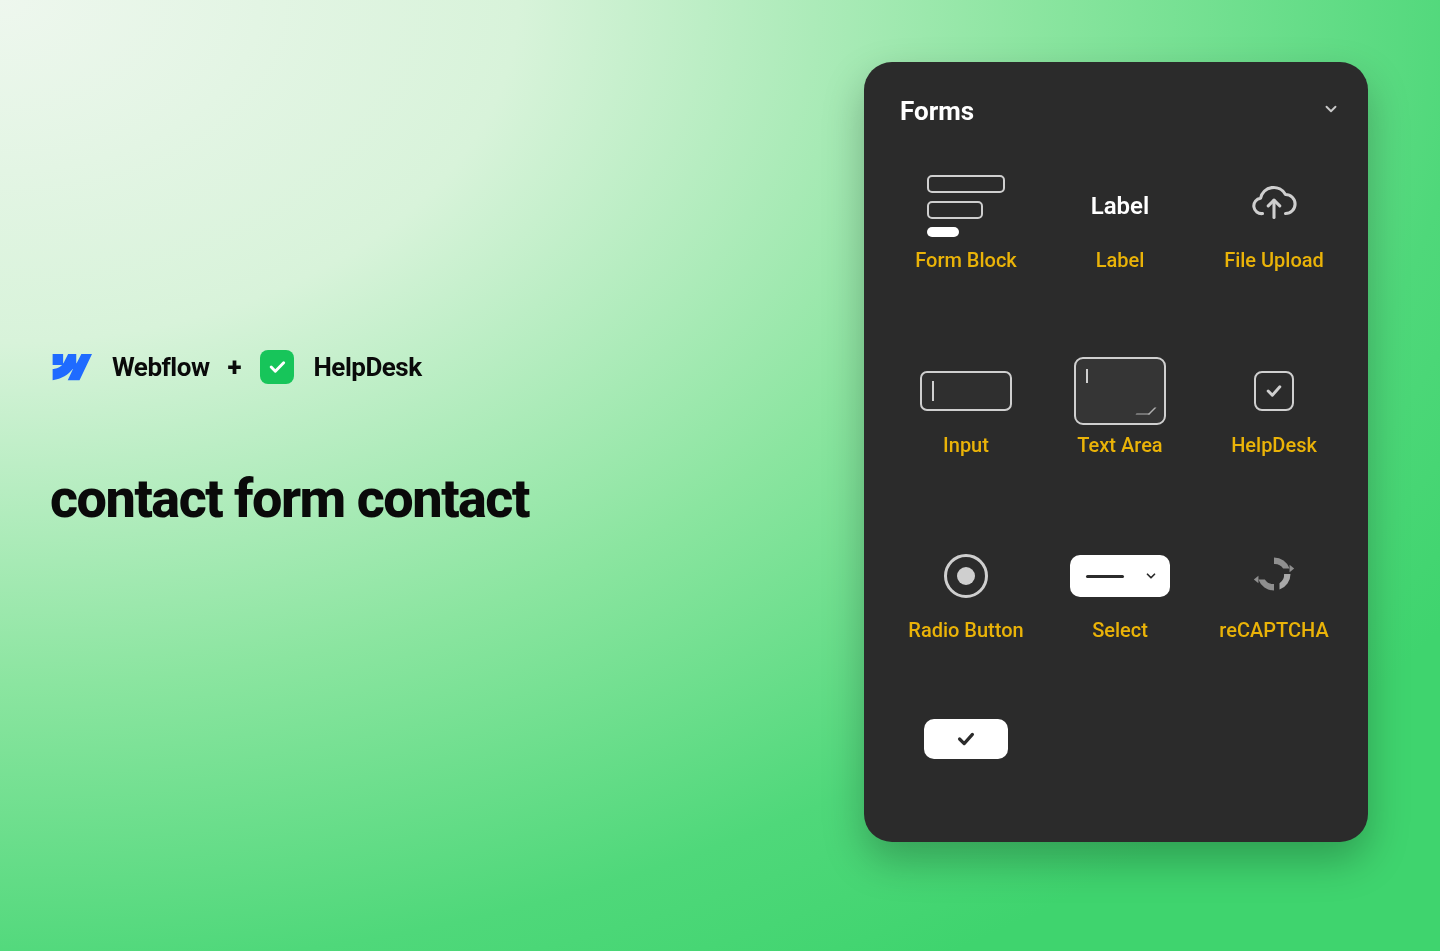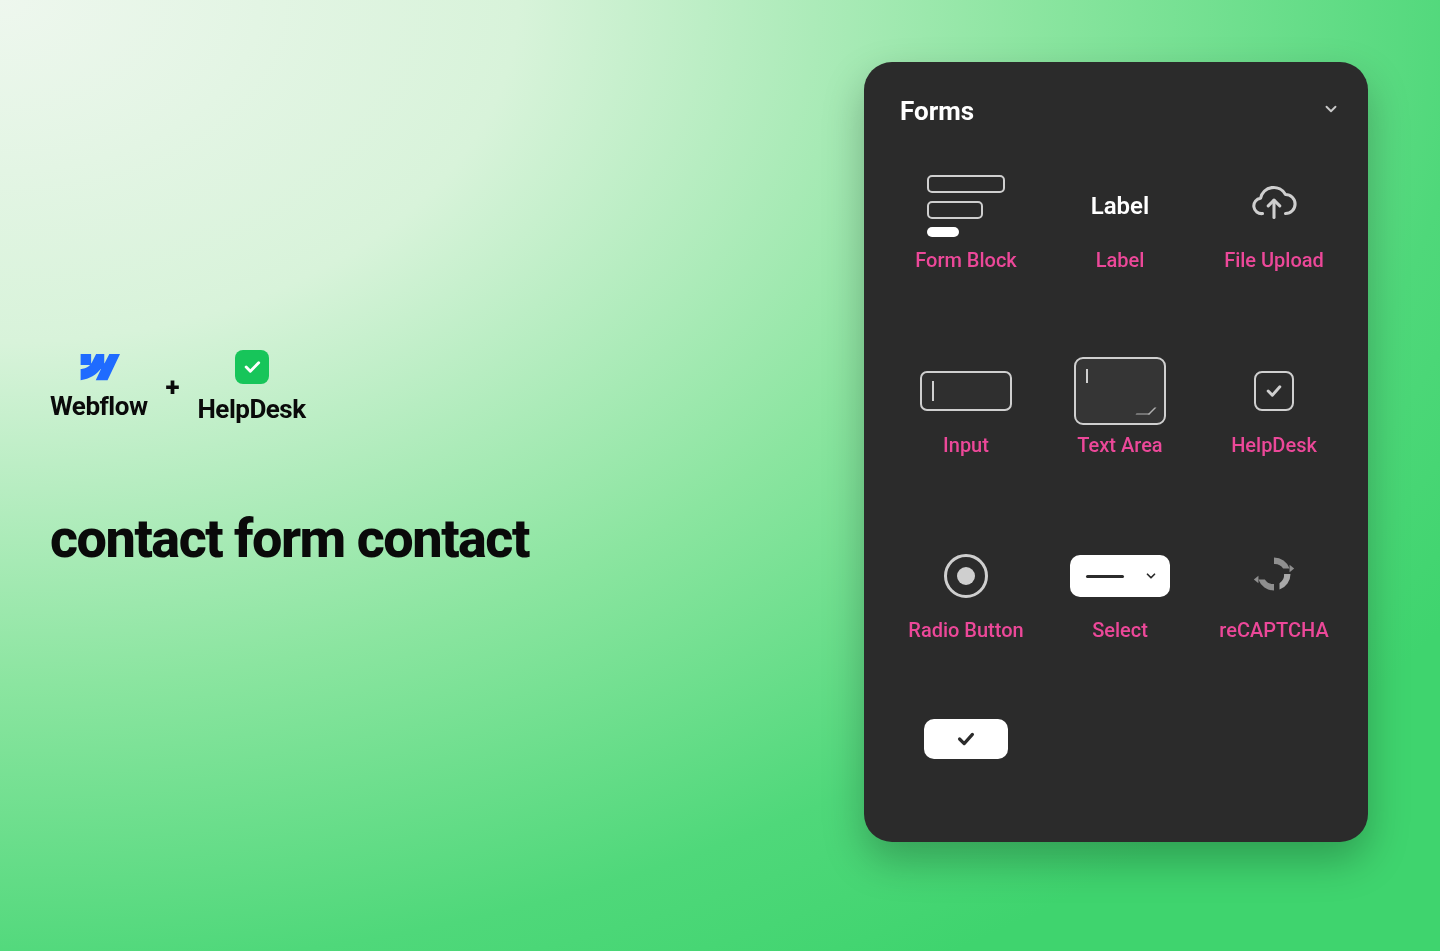--- a/index.html
+++ b/index.html
@@ -22,22 +22,21 @@
   }
   .brands {
     display: flex;
     align-items: center;
     gap: 18px;
     margin-bottom: 26px;
   }
   .webflow-brand, .helpdesk-brand {
     display: flex;
     align-items: center;
-    gap: 10px;
-    flex-direction: column;
+    gap: 20px;
   }
   .webflow-logo svg { width: 42px; height: 28px; display:block; }
   .brand-label {
     font-size: 26px;
     font-weight: 700;
     color: #0a0a0a;
     letter-spacing: -0.5px;
   }
   .plus {
     font-size: 26px;
@@ -95,21 +94,21 @@
     height: 145px;
     cursor: pointer;
   }
   .icon-zone {
     height: 84px;
     display:flex; align-items:center; justify-content:center;
     width: 100%;
   }
   .cell-label {
     font-size: 20px;
-    color: #ec4899;
+    color: #eab308;
     font-weight: 500;
   }
 
   
   .formblock {
     display:flex; flex-direction:column; gap:8px; align-items:flex-start;
   }
   .formblock .bar {
     width: 78px; height: 18px; border: 2px solid #cfcfcf; border-radius: 5px;
   }

